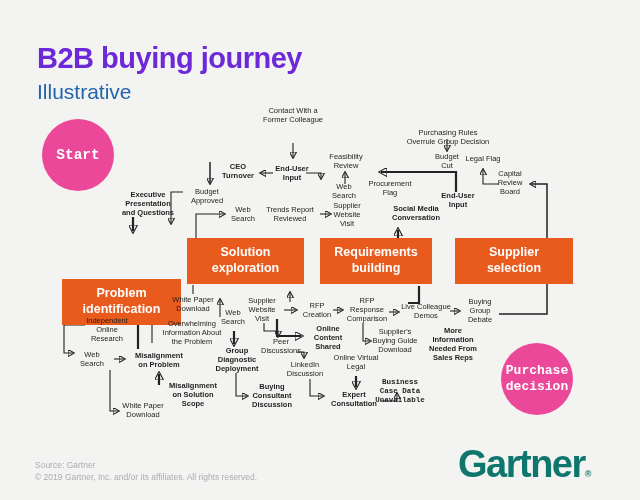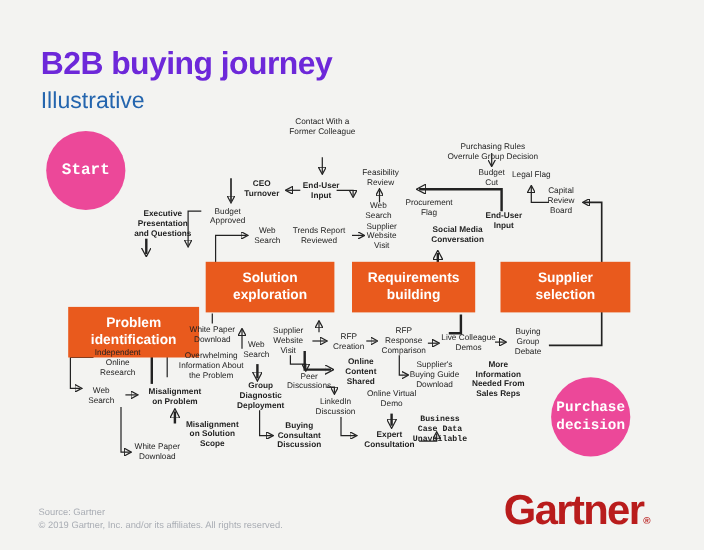--- a/index.html
+++ b/index.html
@@ -33,21 +33,21 @@
   }
   .circle.start{font-size:14.5px;}
   .circle.end{font-size:13px;line-height:1.25;}
   
   svg.wires{position:absolute;left:0;top:0;z-index:1;}
   svg.wires path{fill:none;stroke:#222;stroke-width:1.1px;}
   svg.wires path.b{stroke-width:2.2px;}
   svg.wires path.m{stroke-width:1.5px;}
   
   .source{position:absolute;left:35px;top:459px;font-size:8.5px;line-height:1.45;color:#A9ADB4;white-space:pre-line;}
-  .logo{position:absolute;left:458px;top:443px;font-size:38px;font-weight:700;color:#b91c1c;letter-spacing:-1.5px;z-index:3;}
+  .logo{position:absolute;left:458px;top:443px;font-size:38px;font-weight:700;color:#0f766e;letter-spacing:-1.5px;z-index:3;}
   .logo .reg{font-size:9px;letter-spacing:0;vertical-align:baseline;}
 </style>
 </head>
 <body>
 
 <div class="title">B2B buying journey</div>
 <div class="subtitle">Illustrative</div>
 
 <svg class="wires" width="640" height="500">
   <defs>
@@ -181,21 +181,21 @@
 Discussion</div>
 <div class="node b" style="left:272px;top:396px;">Buying
 Consultant
 Discussion</div>
 <div class="node" style="left:317px;top:311px;">RFP
 Creation</div>
 <div class="node b" style="left:328px;top:338px;">Online
 Content
 Shared</div>
 <div class="node" style="left:356px;top:363px;">Online Virtual
-Demo</div>
+Legal</div>
 <div class="node b" style="left:354px;top:400px;">Expert
 Consultation</div>
 <div class="node" style="left:367px;top:310px;">RFP
 Response
 Comparison</div>
 <div class="node" style="left:395px;top:341px;">Supplier's
 Buying Guide
 Download</div>
 <div class="node b" style="left:400px;top:391px;font-family:Liberation Mono, monospace;">Business
 Case Data

